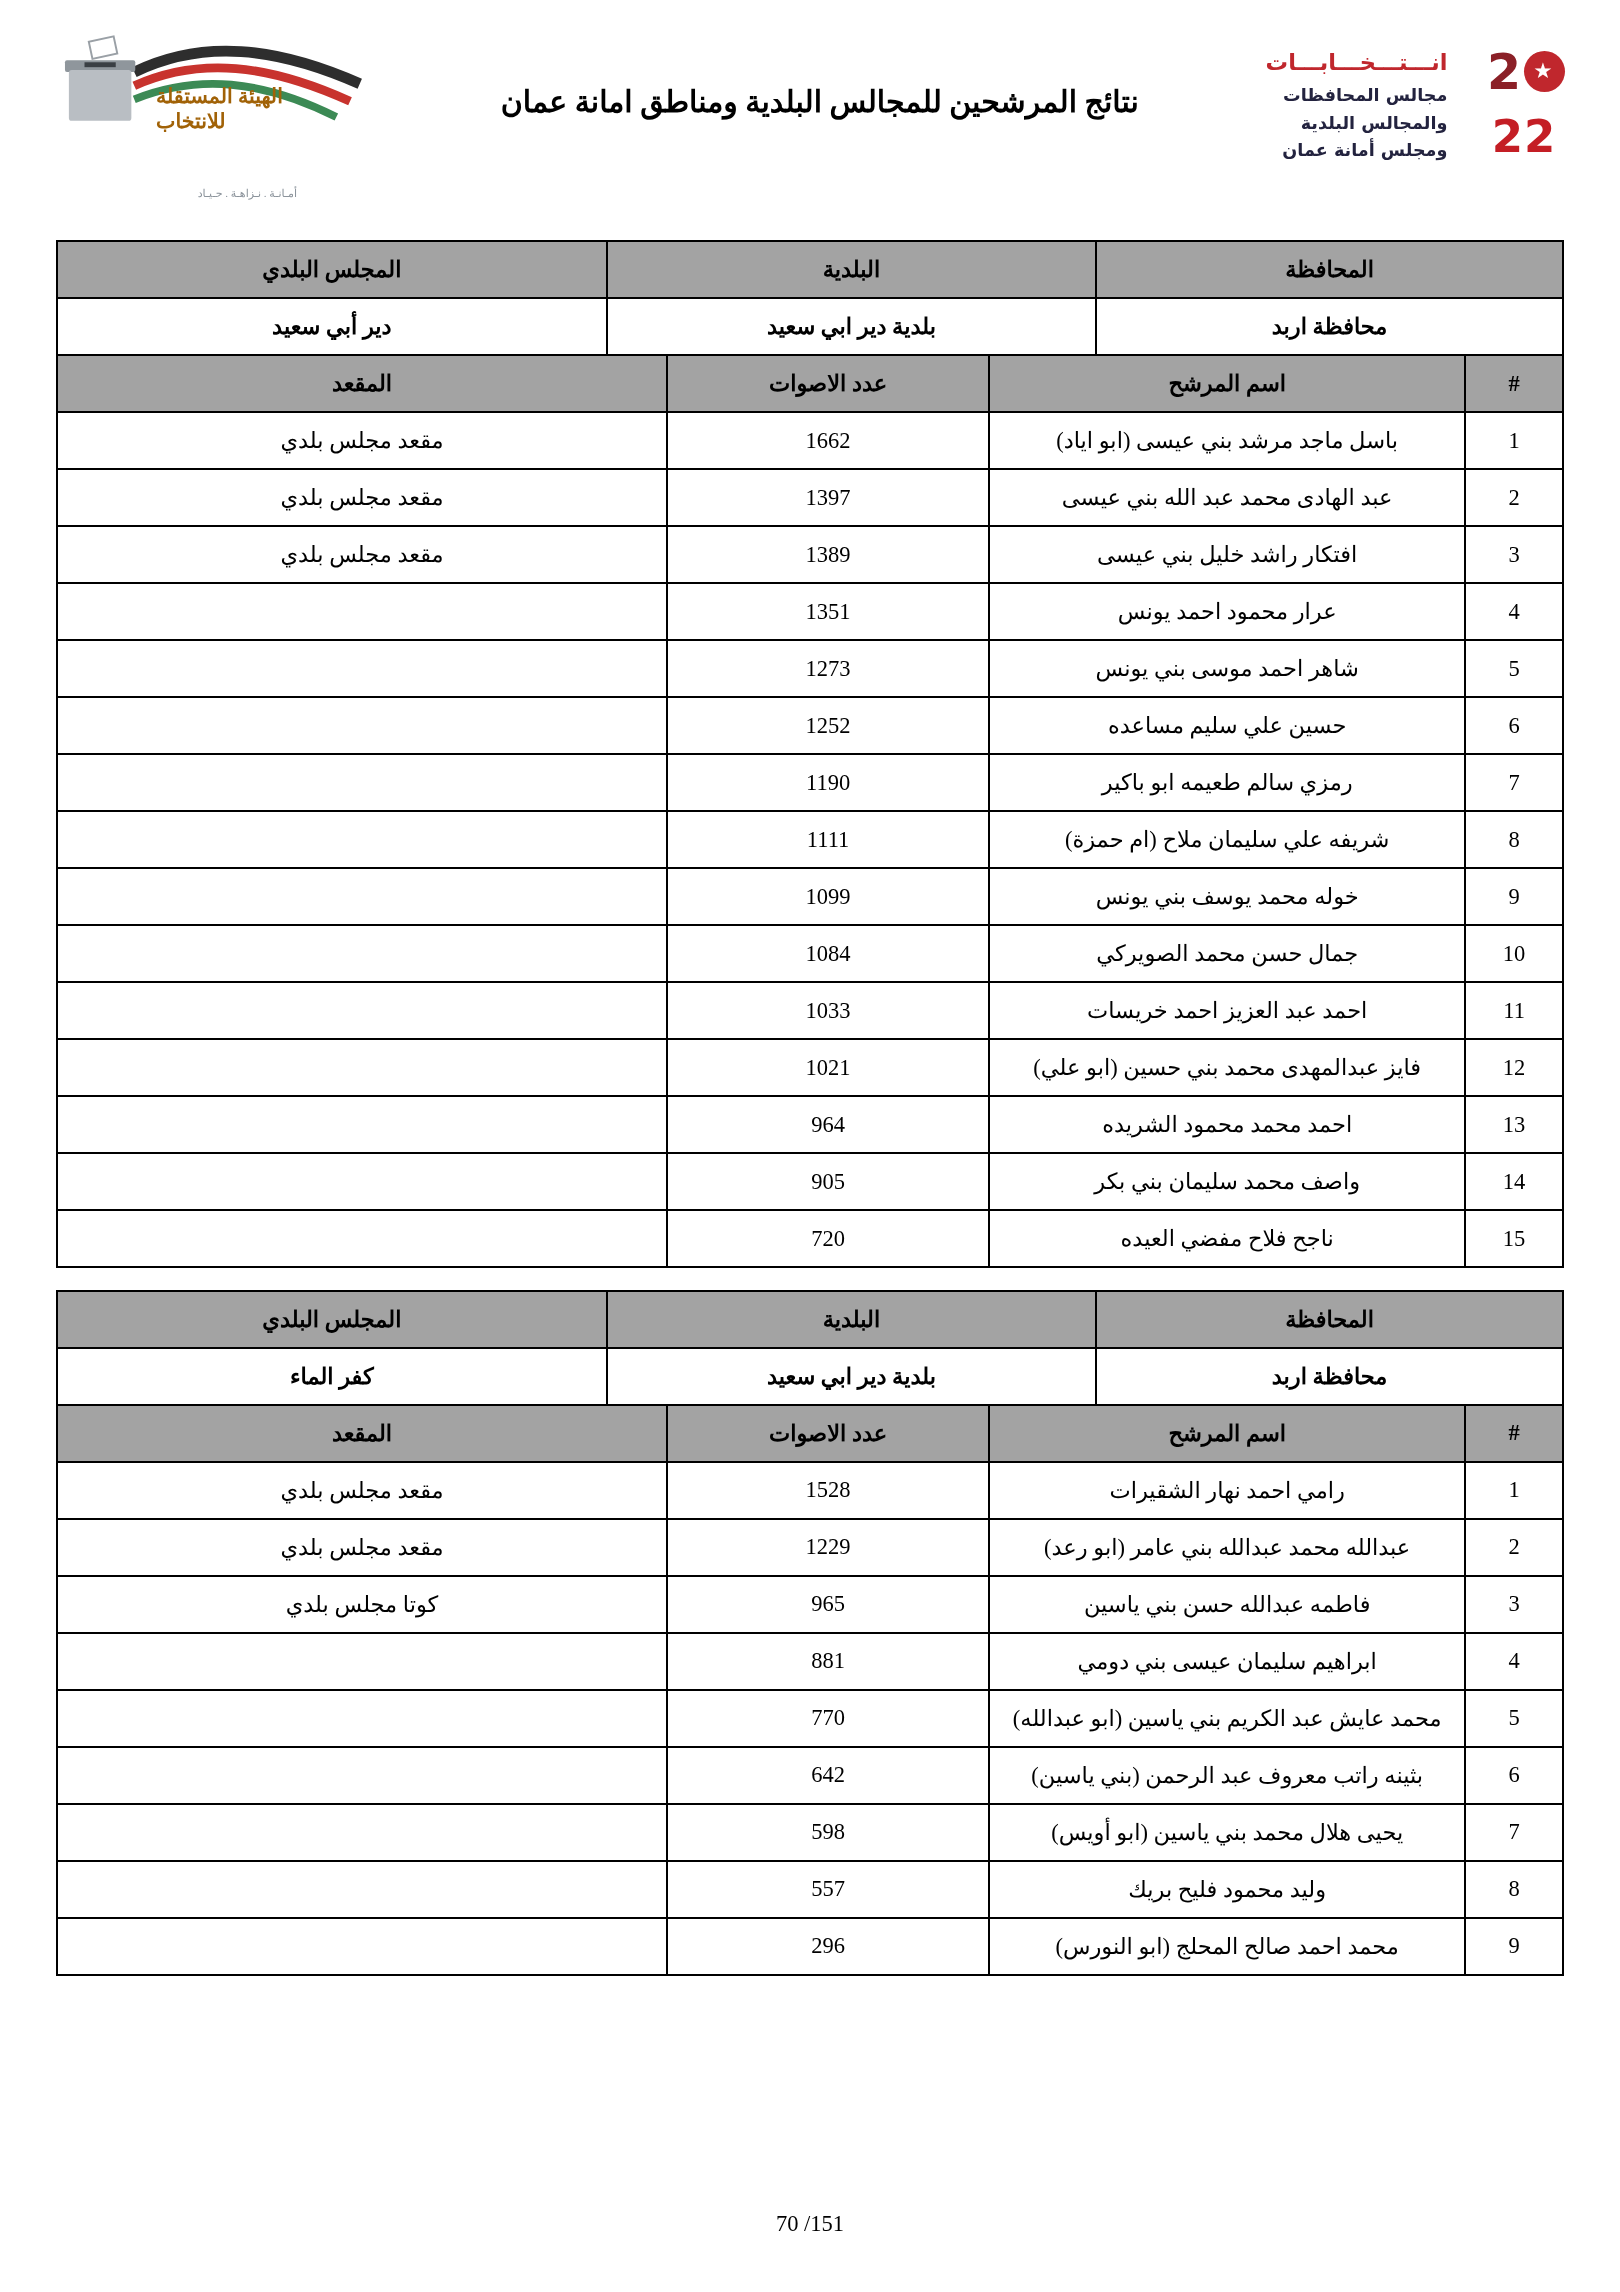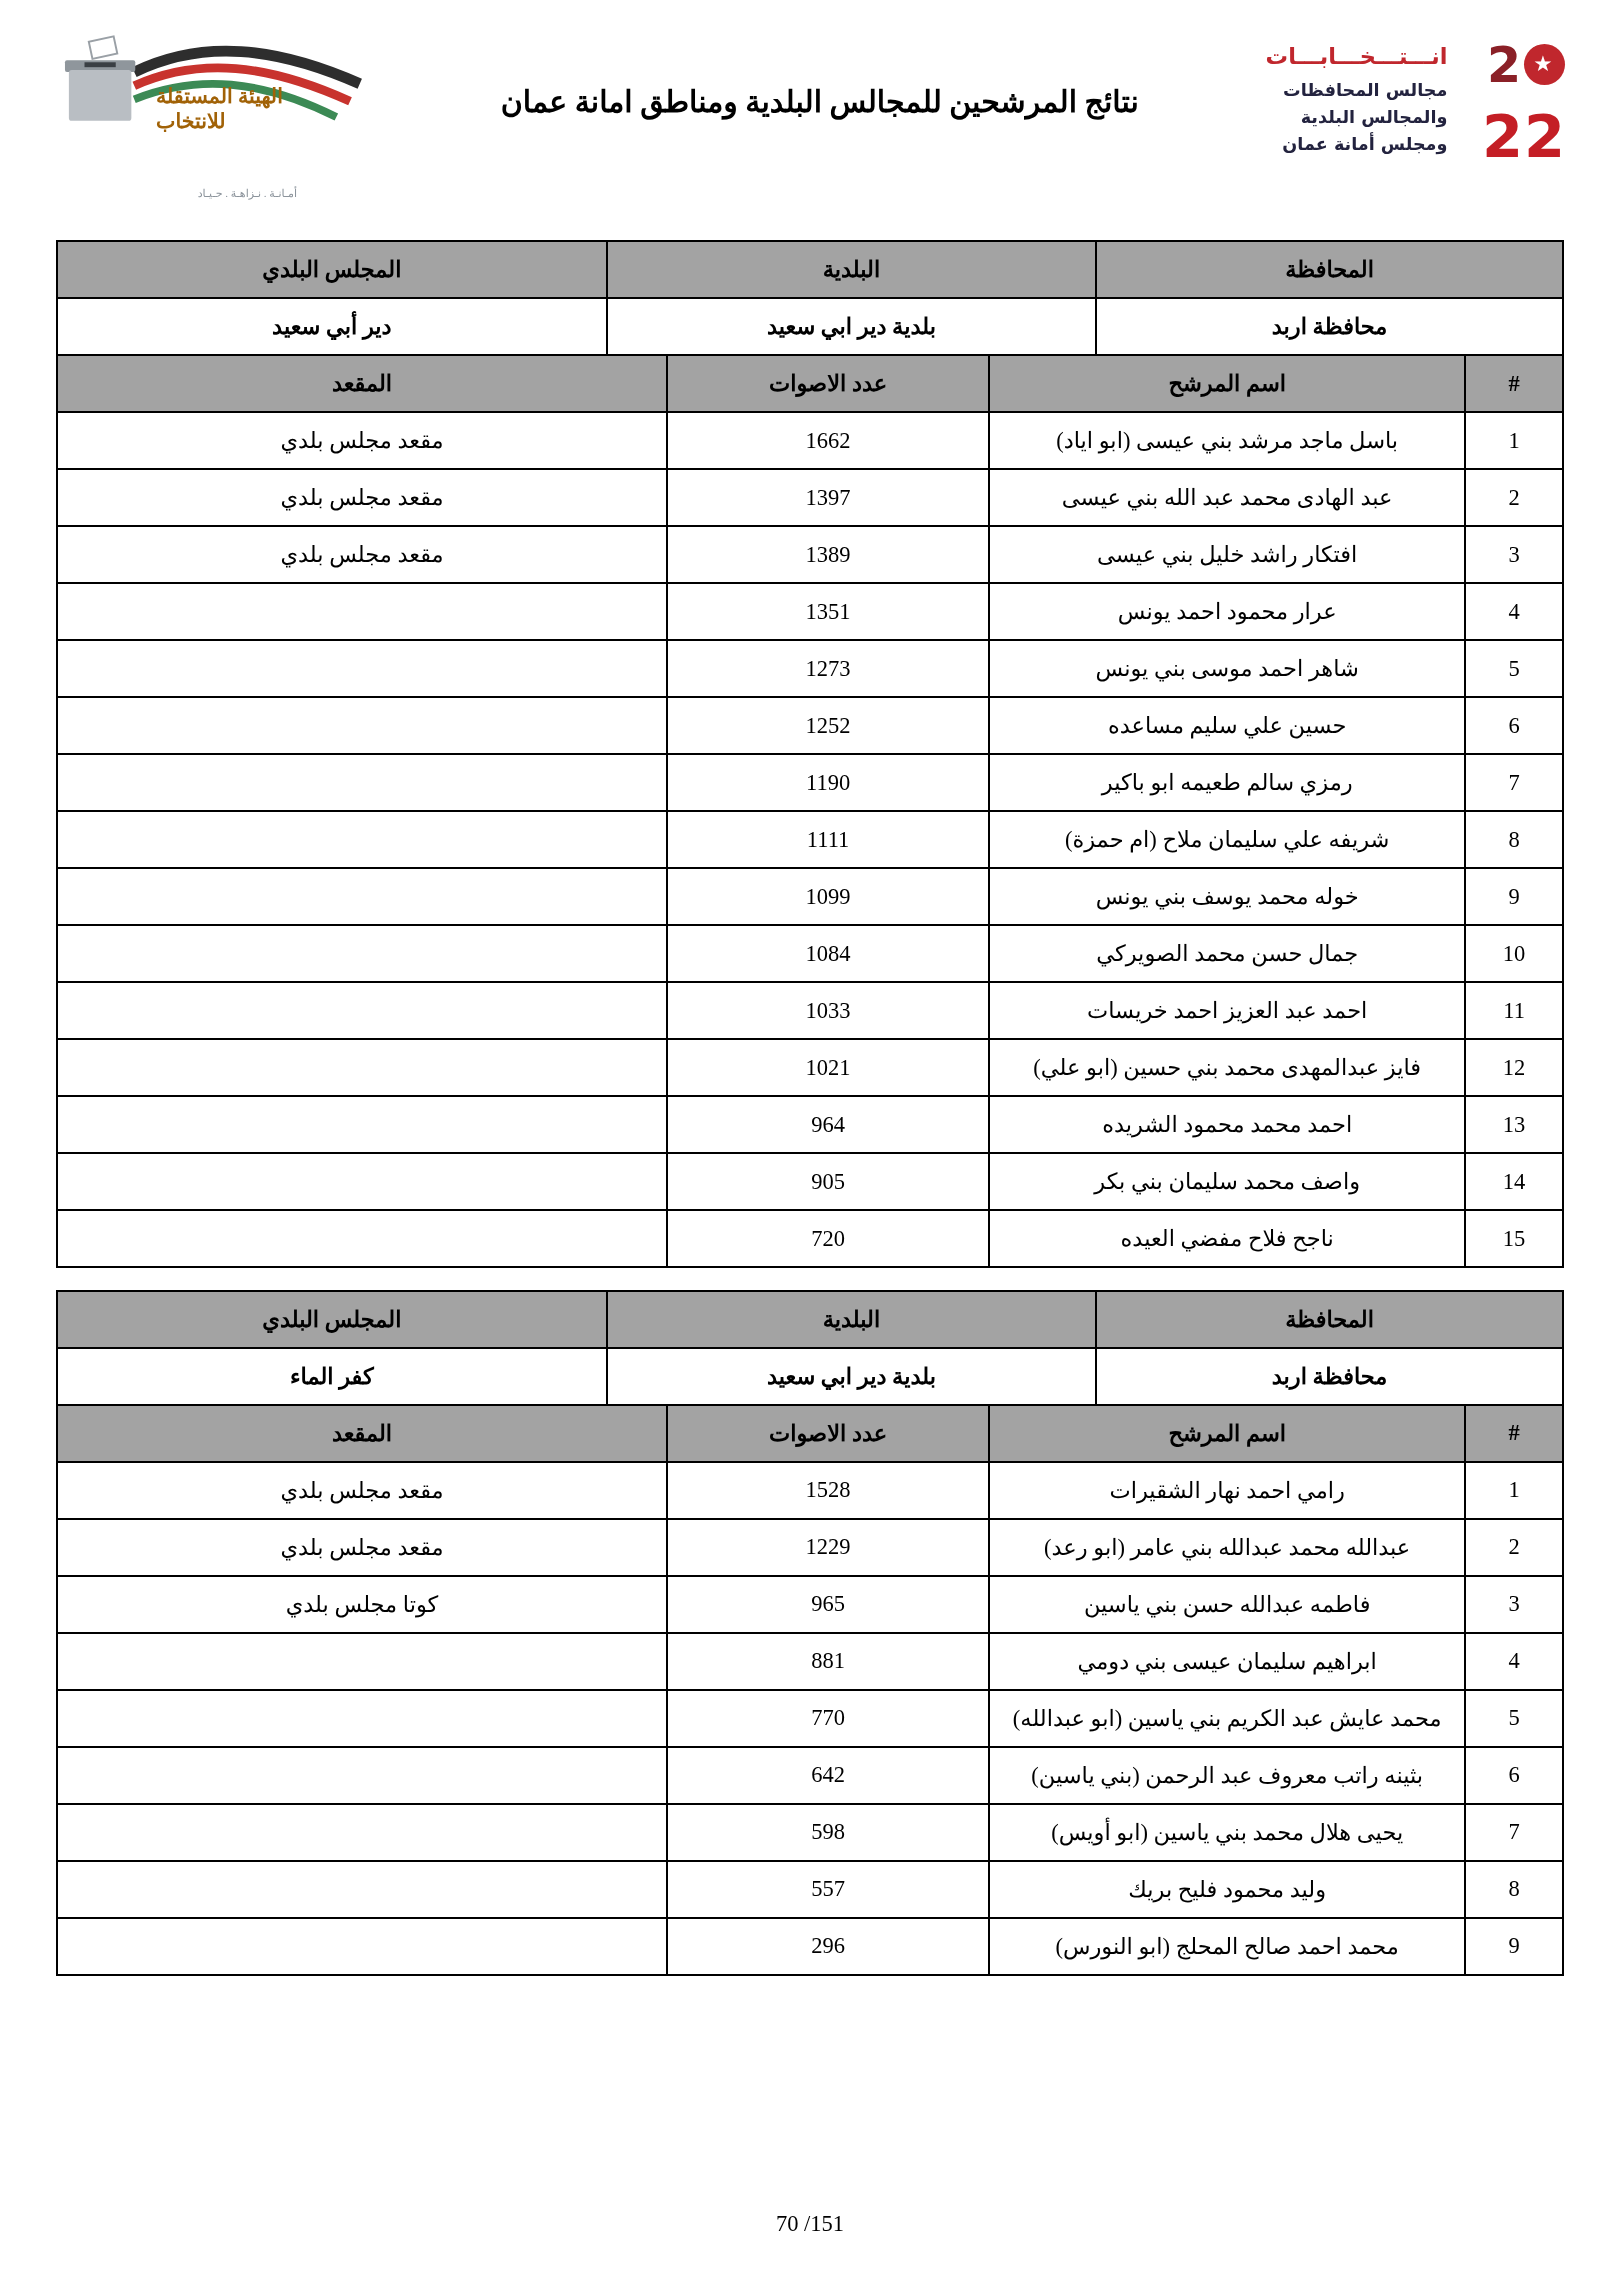--- a/index.html
+++ b/index.html
@@ -10,28 +10,28 @@
   }
   
   .header{position:absolute;top:33px;left:41px;right:37px;display:flex;align-items:flex-start;justify-content:space-between;}
   .page-title{flex:1;margin:51px 9.8px 0 9.8px;text-align:center;font-size:30px;font-weight:700;direction:rtl;}
   
   .iec-logo{position:relative;width:333px;height:169px;flex:0 0 auto;}
   .iec-art{display:block;width:333px;height:123px;}
   .iec-name{position:absolute;top:51px;right:51px;width:167px;text-align:left;color:#a16207;font-weight:700;font-size:20.6px;line-height:1.2;direction:rtl;}
   .iec-tagline{position:absolute;bottom:2px;left:21px;width:235px;text-align:right;color:#8b939b;font-size:11px;letter-spacing:1px;direction:rtl;}
   
-  .election-logo{display:flex;align-items:flex-start;gap:17.6px;flex:0 0 auto;margin-top:3.9px;}
+  .election-logo{display:flex;align-items:center;gap:17.6px;flex:0 0 auto;margin-top:3.9px;}
   .el-text{text-align:right;direction:rtl;padding-top:5.9px;}
   .el-line1{color:#c0272d;font-weight:700;font-size:22.5px;font-family:"DejaVu Sans","Liberation Sans",sans-serif;margin-bottom:7.8px;}
   .el-line{color:#23233f;font-weight:700;font-size:17.6px;font-family:"DejaVu Sans","Liberation Sans",sans-serif;line-height:1.55;}
   .year-badge{position:relative;width:118px;height:133px;display:flex;flex-direction:column;align-items:center;justify-content:center;font-family:"DejaVu Sans","Liberation Sans",sans-serif;}
   .y-top{position:relative;font-size:49px;font-weight:800;color:#8b2027;line-height:1;letter-spacing:2.9px;}
   .y-star{position:absolute;top:2.9px;right:-3.9px;width:41px;height:41px;border-radius:50%;background:#c0272d;color:#fff;display:flex;align-items:center;justify-content:center;font-size:21.6px;}
-  .y-bottom{font-size:59px;font-weight:800;color:#c41e25;line-height:1;letter-spacing:1px;margin-top:17px;}
+  .y-bottom{font-size:45px;font-weight:800;color:#c41e25;line-height:1;letter-spacing:1px;margin-top:17px;}
   
   .tables{position:absolute;top:240px;left:56px;right:56px;}
   .table-block{margin-bottom:21.6px;}
   table{width:100%;border-collapse:collapse;table-layout:fixed;direction:rtl;}
   td{border:2px solid #000;height:51px;text-align:center;vertical-align:middle;font-size:22.5px;padding:2px 7.8px;overflow:hidden;}
   tr.hdr td{background:#a3a3a3;font-weight:700;}
   tr.meta-val td{font-weight:700;}
   .main-table{margin-top:-2px;}
   col.c-gov{width:31%;} col.c-mun{width:32.5%;} col.c-coun{width:36.5%;}
   col.c-num{width:6.5%;} col.c-name{width:31.6%;} col.c-votes{width:21.4%;} col.c-seat{width:40.5%;}

